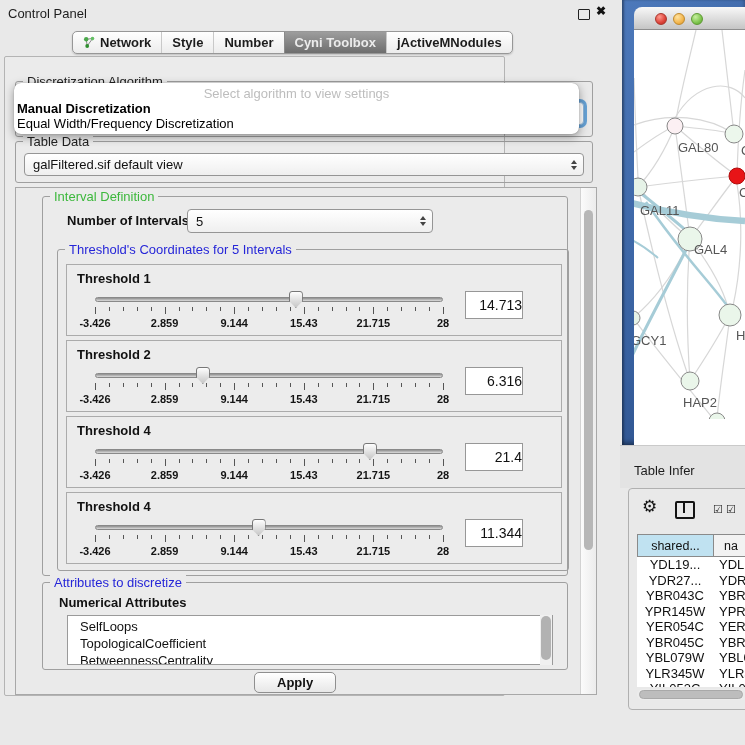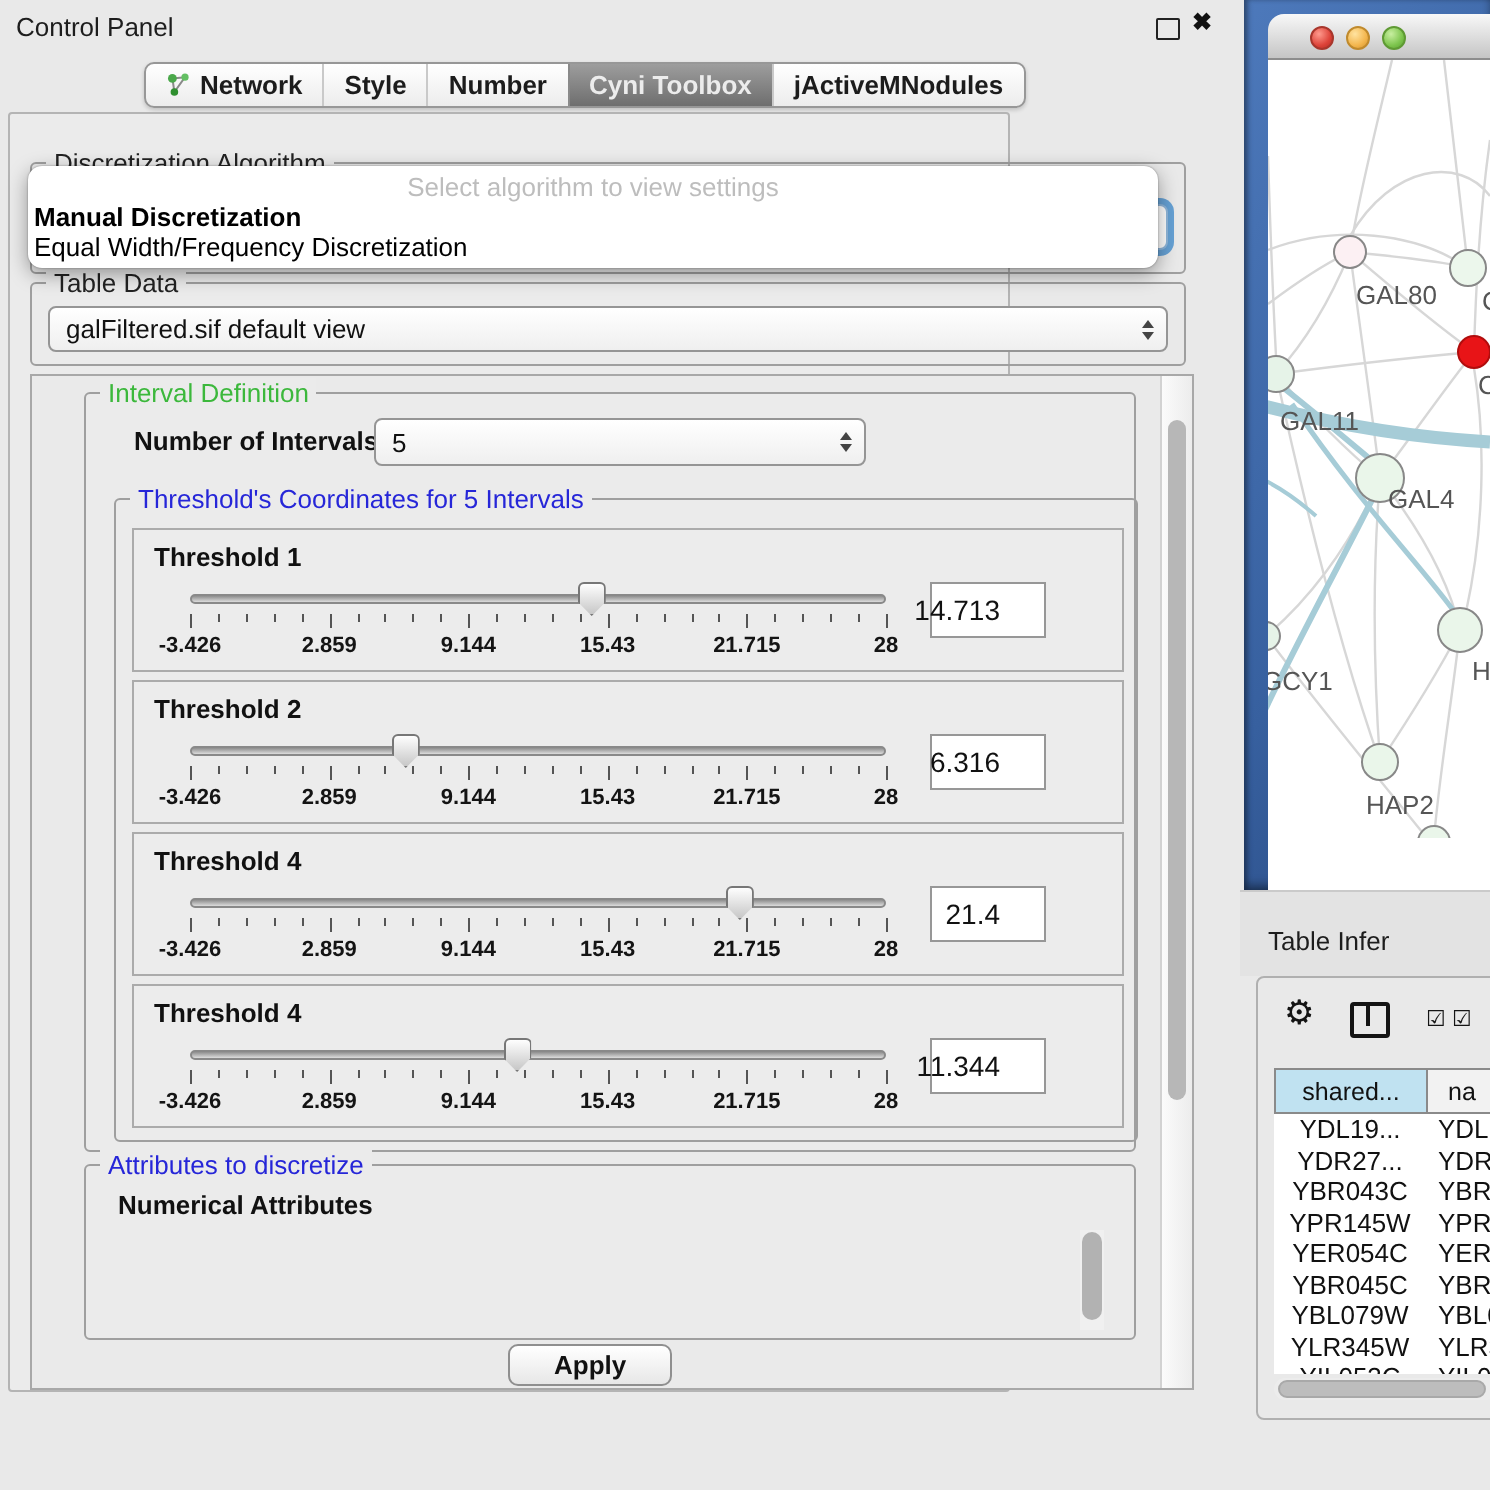--- a/index.html
+++ b/index.html
@@ -59,21 +59,21 @@
          background:linear-gradient(#8e8e8e,#dcdcdc);border:1px solid #898989;box-sizing:border-box;}
   .thumb{position:absolute;top:0;width:14px;height:17px;background:linear-gradient(#fefefe,#c7c7c7);
          border:1px solid #777;border-radius:3px;box-sizing:border-box;
          clip-path:polygon(0 0,100% 0,100% 58%,50% 100%,0 58%);}
   .ticks{position:absolute;left:0;right:0;top:16px;height:8px;}
   .tick{position:absolute;top:0;width:1px;height:4px;background:#555;}
   .tick.major{height:7px;}
   .ticklabels{position:absolute;left:0;right:0;top:26px;height:13px;font-size:11px;font-weight:bold;color:#141414;}
   .ticklabels span{position:absolute;transform:translateX(-50%);white-space:nowrap;}
   .valbox{position:absolute;right:38px;top:26px;width:58px;height:28px;background:#fff;border:1px solid #979797;
-          box-sizing:border-box;font-size:14px;color:#111;display:flex;align-items:center;justify-content:flex-end;padding-right:22px;}
+          box-sizing:border-box;font-size:14px;color:#111;display:flex;align-items:center;justify-content:flex-end;padding-right:0;}
 
   
   .attr-label{position:absolute;left:16px;top:12px;font-size:13px;font-weight:bold;color:#111;}
   .attr-list{position:absolute;left:24px;top:32px;width:486px;height:50px;background:#fff;border:1px solid #9a9a9a;
              box-sizing:border-box;overflow:hidden;font-size:13px;color:#111;padding-top:2px;}
   .attr-item{padding-left:12px;line-height:17px;white-space:nowrap;}
   .attr-sb{position:absolute;right:1px;top:1px;bottom:1px;width:12px;background:#f0f0f0;}
   .attr-sb .th{position:absolute;left:1px;right:1px;top:1px;height:44px;background:#b2b2b2;border-radius:5px;}
 
   .btn{position:absolute;background:linear-gradient(#ffffff,#e7e7e7);border:1px solid #8f8f8f;border-radius:5px;
@@ -372,20 +372,25 @@
     </div>
     <div class="valbox">11.344</div>
   </div>
               </div>
           </div>
         </div>
 
         <div class="grp" style="left:26px;top:394px;width:526px;height:88px;background:#ebebeb;">
           <span class="gt blue">Attributes to discretize</span>
           <div class="attr-label">Numerical Attributes</div>
+          <div class="attr-list">
+              <div class="attr-item">SelfLoops</div>
+              <div class="attr-item">TopologicalCoefficient</div>
+              <div class="attr-item">BetweennessCentrality</div>
+            </div>
           <div class="attr-sb" style="left:497px;top:32px;bottom:auto;height:50px;right:auto;">
               <div class="th"></div>
             </div>
         </div>
 
         <button class="btn" style="left:238px;top:484px;">Apply</button>
 
         <div class="vsb">
             <div class="th"></div>
           </div>

